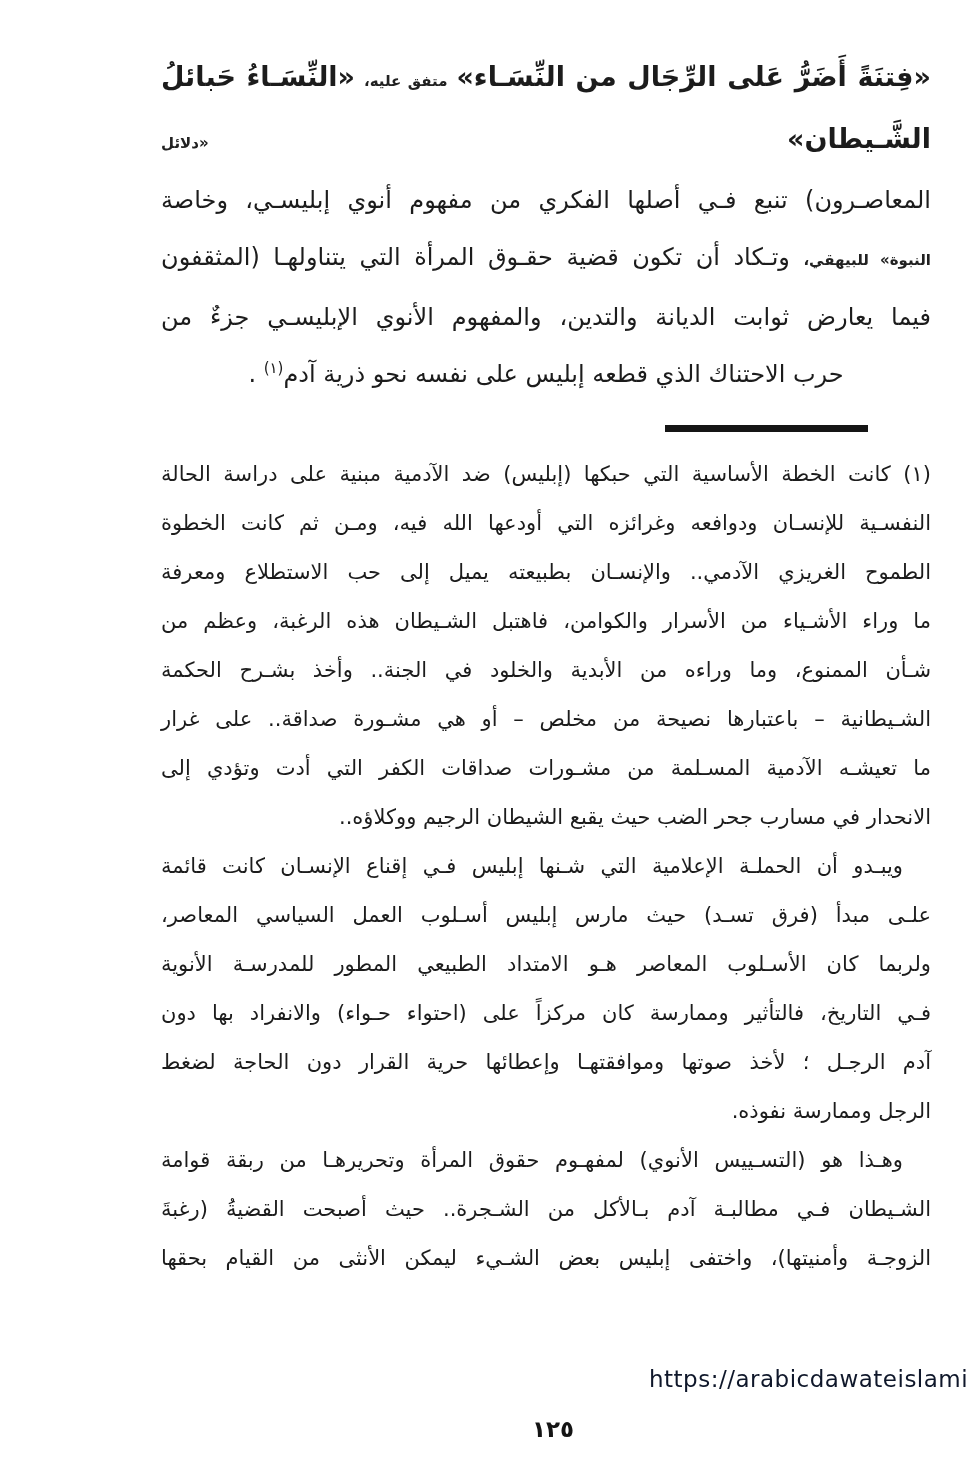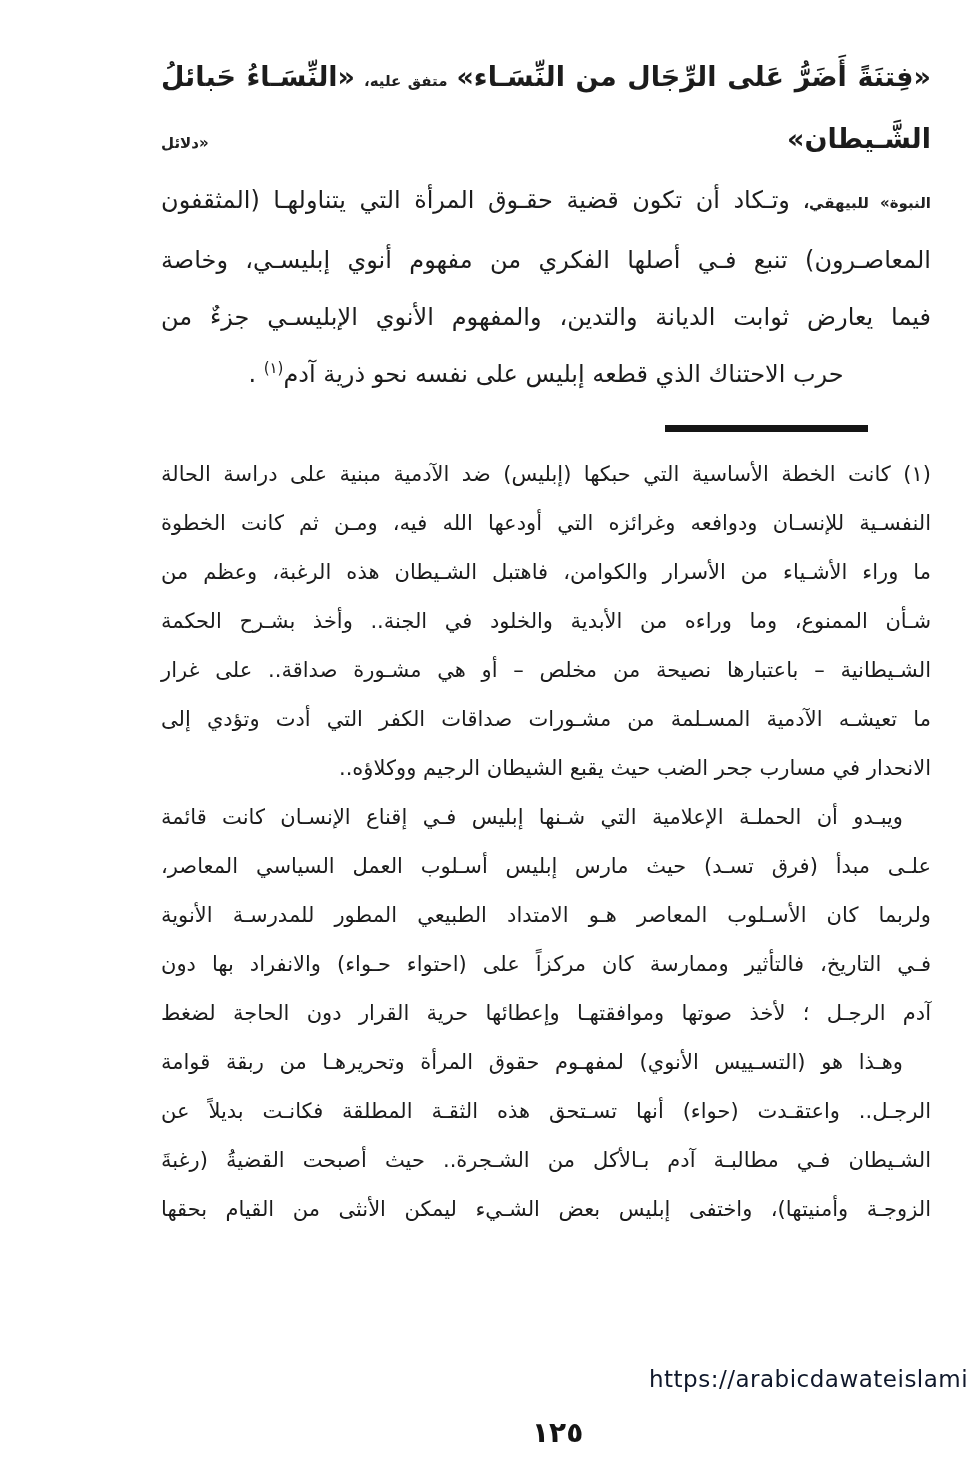--- a/index.html
+++ b/index.html
@@ -42,68 +42,69 @@
   .footnote{margin-top:0;}
   .fn-line{
     font-size:21px;line-height:49px;
     text-align:justify;text-align-last:justify;
   }
   .fn-line.para-start{padding-right:28px;}
   .fn-line.para-end{text-align-last:right;}
   
   .page-num{
     position:absolute;left:428px;top:1416px;
-    font-size:28px;font-weight:700;color:#141414;
+    font-size:23px;font-weight:700;color:#141414;
   }
   .watermark{
     position:absolute;left:545px;top:1366px;
     direction:ltr;unicode-bidi:embed;
     font-size:23px;letter-spacing:.5px;color:#0f172a;
   }
 </style>
 </head>
 <body>
 
 <div class="page">
   <div class="content">
 
     <div class="main-line">
       <span class="hadith">«فِتنَةً أَضَرُّ عَلى الرِّجَال من النِّسَـاء»</span>
       <span class="src">متفق عليه،</span>
       <span class="hadith">«النِّسَـاءُ حَبائلُ الشَّـيطان»</span>
       <span class="src">«دلائل</span>
     </div>
+    <div class="main-line">المعاصـرون) تنبع فـي أصلها الفكري من مفهوم أنوي إبليسـي، وخاصة</div>
     <div class="main-line">
       <span class="src">النبوة» للبيهقي،</span>
       <span>وتـكاد أن تكون قضية حقـوق المرأة التي يتناولهـا (المثقفون</span>
     </div>
-    <div class="main-line">المعاصـرون) تنبع فـي أصلها الفكري من مفهوم أنوي إبليسـي، وخاصة</div>
     <div class="main-line">فيما يعارض ثوابت الديانة والتدين، والمفهوم الأنوي الإبليسـي جزءٌ من</div>
     <div class="main-line last">
       <span>حرب الاحتناك الذي قطعه إبليس على نفسه نحو ذرية آدم</span><sup class="fn-ref">(١)</sup>
       <span>.</span>
     </div>
 
     <div class="divider"></div>
 
     <div class="footnote">
       <div class="fn-line">(١) كانت الخطة الأساسية التي حبكها (إبليس) ضد الآدمية مبنية على دراسة الحالة</div>
       <div class="fn-line">النفسـية للإنسـان ودوافعه وغرائزه التي أودعها الله فيه، ومـن ثم كانت الخطوة</div>
+      <div class="fn-line">الطموح الغريزي الآدمي.. والإنسـان بطبيعته يميل إلى حب الاستطلاع ومعرفة</div>
       <div class="fn-line">ما وراء الأشـياء من الأسرار والكوامن، فاهتبل الشـيطان هذه الرغبة، وعظم من</div>
       <div class="fn-line">شـأن الممنوع، وما وراءه من الأبدية والخلود في الجنة.. وأخذ بشـرح الحكمة</div>
       <div class="fn-line">الشـيطانية – باعتبارها نصيحة من مخلص – أو هي مشـورة صداقة.. على غرار</div>
       <div class="fn-line">ما تعيشـه الآدمية المسـلمة من مشـورات صداقات الكفر التي أدت وتؤدي إلى</div>
       <div class="fn-line para-end">الانحدار في مسارب جحر الضب حيث يقبع الشيطان الرجيم ووكلاؤه..</div>
       <div class="fn-line para-start">ويبـدو أن الحملـة الإعلامية التي شـنها إبليس فـي إقناع الإنسـان كانت قائمة</div>
       <div class="fn-line">علـى مبدأ (فرق تسـد) حيث مارس إبليس أسـلوب العمل السياسي المعاصر،</div>
       <div class="fn-line">ولربما كان الأسـلوب المعاصر هـو الامتداد الطبيعي المطور للمدرسـة الأنوية</div>
       <div class="fn-line">فـي التاريخ، فالتأثير وممارسة كان مركزاً على (احتواء حـواء) والانفراد بها دون</div>
       <div class="fn-line">آدم الرجـل ؛ لأخذ صوتها وموافقتهـا وإعطائها حرية القرار دون الحاجة لضغط</div>
+      <div class="fn-line para-end">الرجل وممارسة نفوذه.</div>
       <div class="fn-line para-start">وهـذا هو (التسـييس الأنوي) لمفهـوم حقوق المرأة وتحريرهـا من ربقة قوامة</div>
-      <div class="fn-line">الرجـل.. واعتقـدت (حواء) أنها تسـتحق هذه الثقـة المطلقة فكانـت بديلاً عن</div>
       <div class="fn-line">الشـيطان فـي مطالبـة آدم بـالأكل من الشـجرة.. حيث أصبحت القضيةُ (رغبةَ</div>
       <div class="fn-line">الزوجـة وأمنيتها)، واختفى إبليس بعض الشـيء ليمكن الأنثى من القيام بحقها</div>
     </div>
   </div>
 
   <span class="page-num">١٢٥</span>
   <span class="watermark">https://arabicdawateislami.net</span>
 </div>
 
 </body></html>

